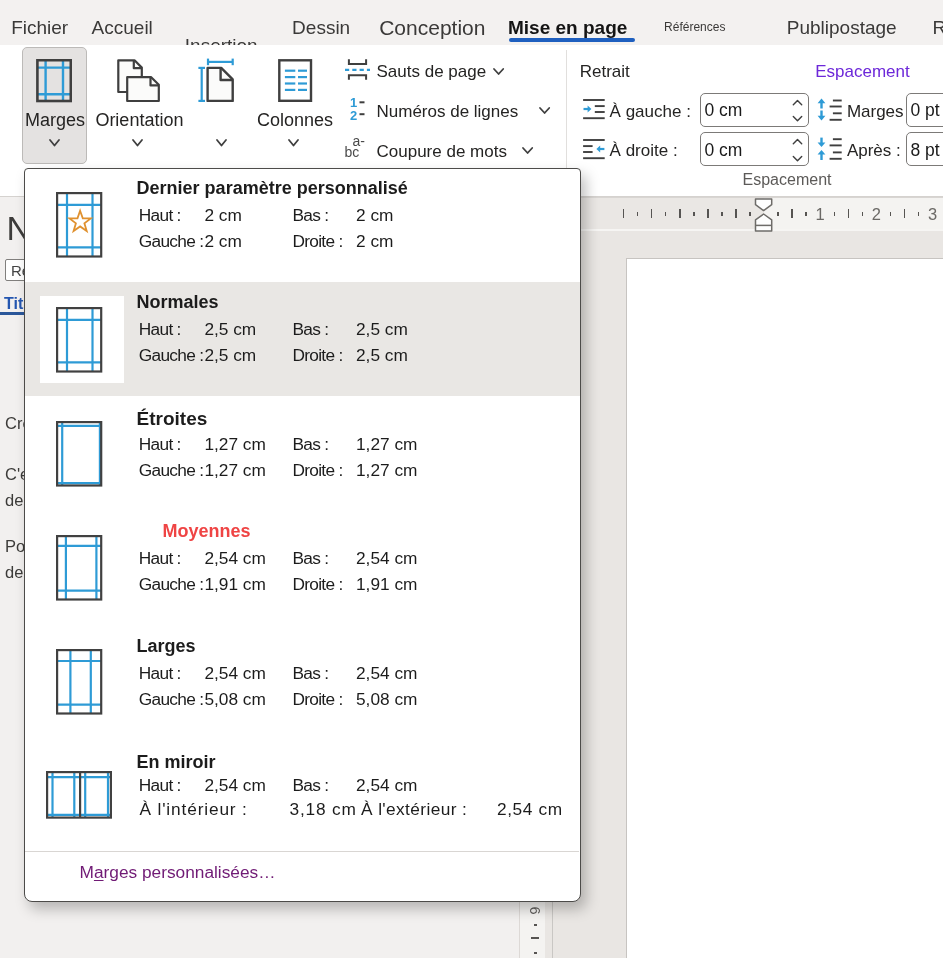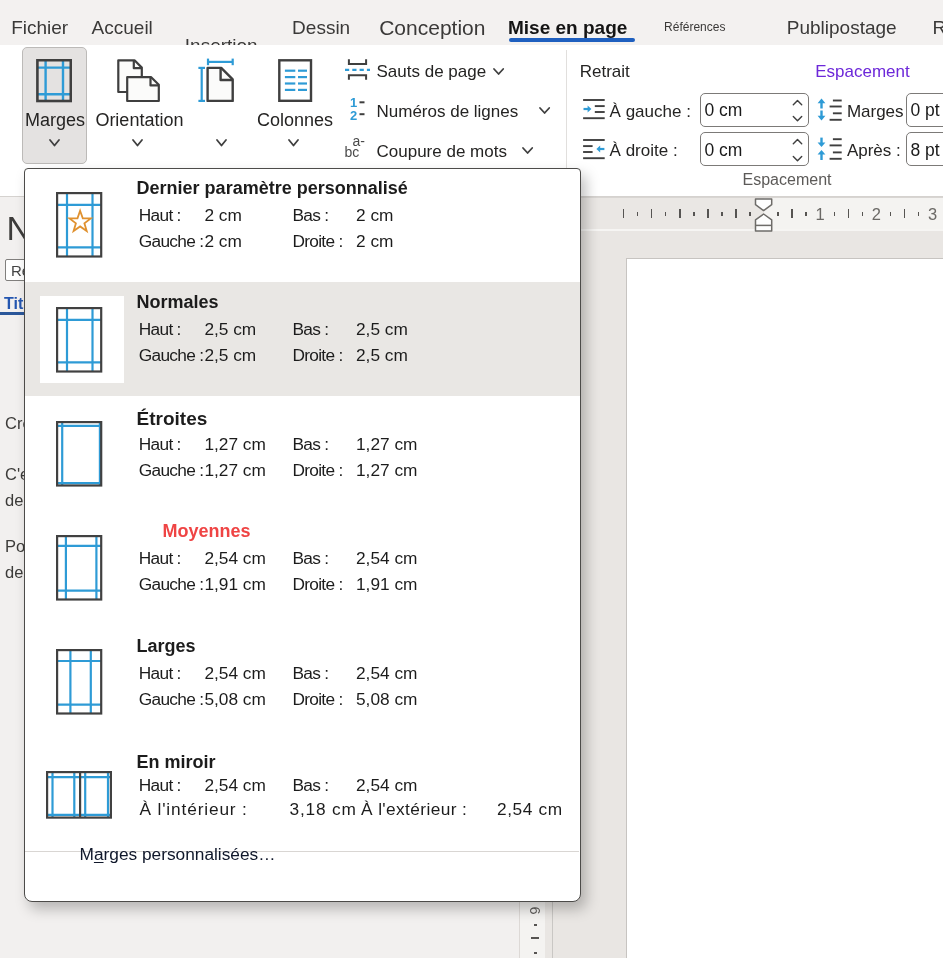--- a/index.html
+++ b/index.html
@@ -312,13 +312,13 @@
       <line x1="6.5" y1="1.1" x2="6.5" y2="46.6" stroke="#2e9bd6" stroke-width="2.2"></line>
       <line x1="28.3" y1="1.1" x2="28.3" y2="46.6" stroke="#2e9bd6" stroke-width="2.2"></line>
       <line x1="39.2" y1="1.1" x2="39.2" y2="46.6" stroke="#2e9bd6" stroke-width="2.2"></line>
       <line x1="62.0" y1="1.1" x2="62.0" y2="46.6" stroke="#2e9bd6" stroke-width="2.2"></line>
       <line x1="1.1" y1="6.1" x2="64.9" y2="6.1" stroke="#2e9bd6" stroke-width="2.2"></line>
       <line x1="1.1" y1="43.8" x2="64.9" y2="43.8" stroke="#2e9bd6" stroke-width="2.2"></line>
       <rect x="1.1" y="1.1" width="63.8" height="45.5" fill="none" stroke="#414141" stroke-width="2.2"></rect>
       <line x1="34.1" y1="1.1" x2="34.1" y2="46.6" stroke="#414141" stroke-width="2.2"></line>
     </svg>
 <div style="position:absolute;left:25px;top:850.5px;width:554px;height:1.2px;background:#d9d6d3;"></div>
-<div style="position:absolute;left:79.5px;top:845px;font-size:17.3px;line-height:19.3px;font-weight:400;color:#0f172a;letter-spacing:0;white-space:pre;">M<span style="text-decoration:underline;text-underline-offset:2px;">a</span>rges personnalisées…</div>
+<div style="position:absolute;left:79.5px;top:863px;font-size:17.3px;line-height:19.3px;font-weight:400;color:#701a75;letter-spacing:0;white-space:pre;">M<span style="text-decoration:underline;text-underline-offset:2px;">a</span>rges personnalisées…</div>
 </div>
 </body></html>

